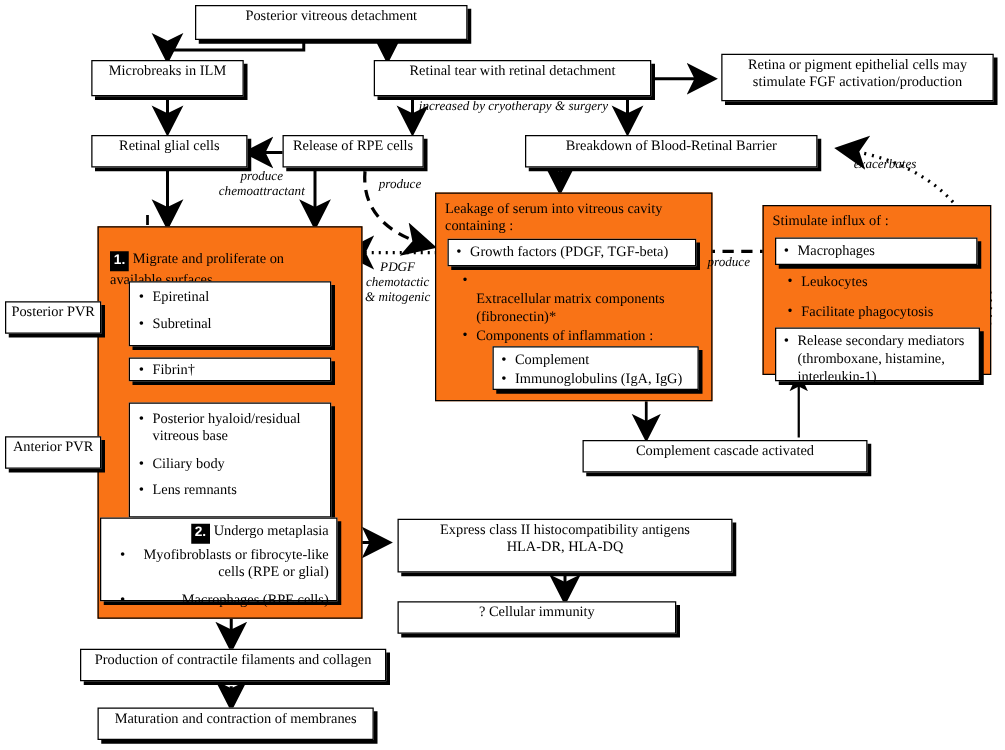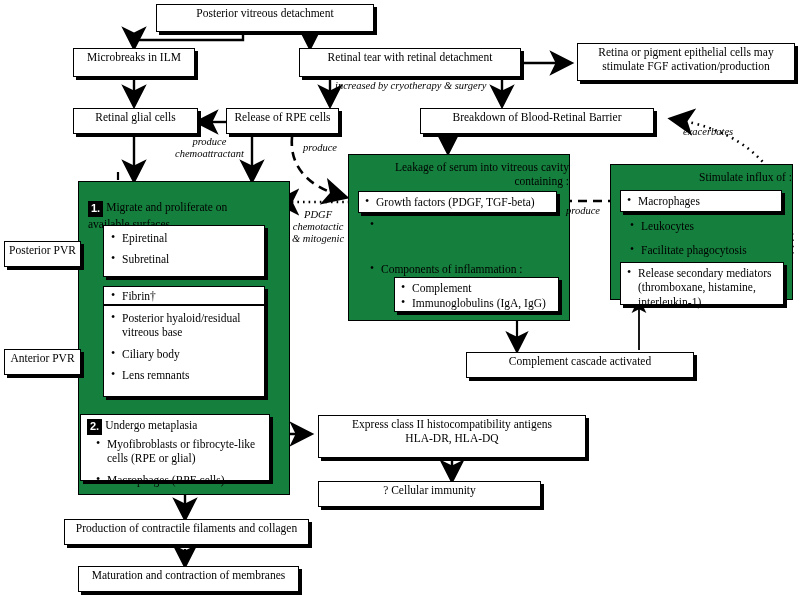--- a/index.html
+++ b/index.html
@@ -19,23 +19,22 @@
     box-shadow:3px 3px 0 0 #000;
     box-sizing:border-box;
     display:flex;justify-content:center;
     text-align:center;
     line-height:1.18;
     font-size:11.5px;
     padding:2px 4px;
   }
   
   .plain{
-    position:absolute;background:#15803d;border:1.5px solid #000;
+    position:absolute;background:#f97316;border:1.5px solid #000;
     box-sizing:border-box;
-    text-align:right;
   }
 
   
   .listbox{
     position:absolute;background:#fff;border:1.5px solid #000;
     box-shadow:3px 3px 0 0 #000;box-sizing:border-box;
     font-size:11.5px;line-height:1.25;padding:5px 7px;
   }
   .listbox ul{margin:0;padding:0;list-style:none;}
   .listbox li{position:relative;padding-left:11px;margin:0 0 7px 0;}
@@ -157,21 +156,22 @@
   <div class="plain" style="left:348px;top:154px;width:222px;height:167px;">
     <div class="hdrtext" style="white-space:pre-line;padding:5px 0 0 7px;">Leakage of serum into vitreous cavity
 containing :</div>
   </div>
   <div class="listbox" style="left:358px;top:191px;width:199px;height:22px;padding:3px 6px;">
     <ul>
         <li>Growth factors (PDGF, TGF-beta)</li>
       </ul>
   </div>
   <div class="hdrtext" style="position:absolute;left:370px;top:218px;width:190px;padding-left:11px;white-space:pre-line;">
-    <span style="position:absolute;left:0;top:-1px;">•</span>
+    <span style="position:absolute;left:0;top:-1px;">•</span><span>Extracellular matrix components
+(fibronectin)*</span>
   </div>
   <div class="hdrtext" style="position:absolute;left:370px;top:262px;width:190px;padding-left:11px;">
     <span style="position:absolute;left:0;top:-1px;">•</span><span>Components of inflammation :</span>
   </div>
   <div class="listbox" style="left:394px;top:277px;width:165px;height:35px;padding:3px 6px;">
     <ul>
       <li style="margin-bottom:1px;">Complement</li>
       <li>Immunoglobulins (IgA, IgG)</li>
     </ul>
   </div>
@@ -215,30 +215,30 @@
       <li>Subretinal</li>
     </ul>
   </div>
 
   <div class="listbox" style="left:103px;top:286px;width:162px;height:19px;padding:2px 7px;">
     <ul>
       <li><span>Fibrin†</span></li>
     </ul>
   </div>
 
-  <div class="listbox" style="left:103px;top:305px;width:162px;height:92px;">
+  <div class="listbox" style="left:103px;top:322px;width:162px;height:92px;">
     <ul>
       <li style="white-space:pre-line;">Posterior hyaloid/residual
 vitreous base</li>
       <li>Ciliary body</li>
       <li>Lens remnants</li>
     </ul>
   </div>
 
-  <div class="listbox" style="left:80px;top:414px;width:190px;height:67px;padding:3px 6px;">
+  <div class="listbox" style="left:80px;top:414px;width:190px;height:67px;padding:3px 6px;text-align:right;">
     <div style="margin-bottom:2px;">
       <span class="numbox">2.</span><span>Undergo metaplasia</span>
     </div>
     <ul style="margin-left:9px;">
       <li style="white-space:pre-line;">Myofibroblasts or fibrocyte-like
 cells (RPE or glial)</li>
       <li>Macrophages (RPE cells)</li>
     </ul>
   </div>
 

